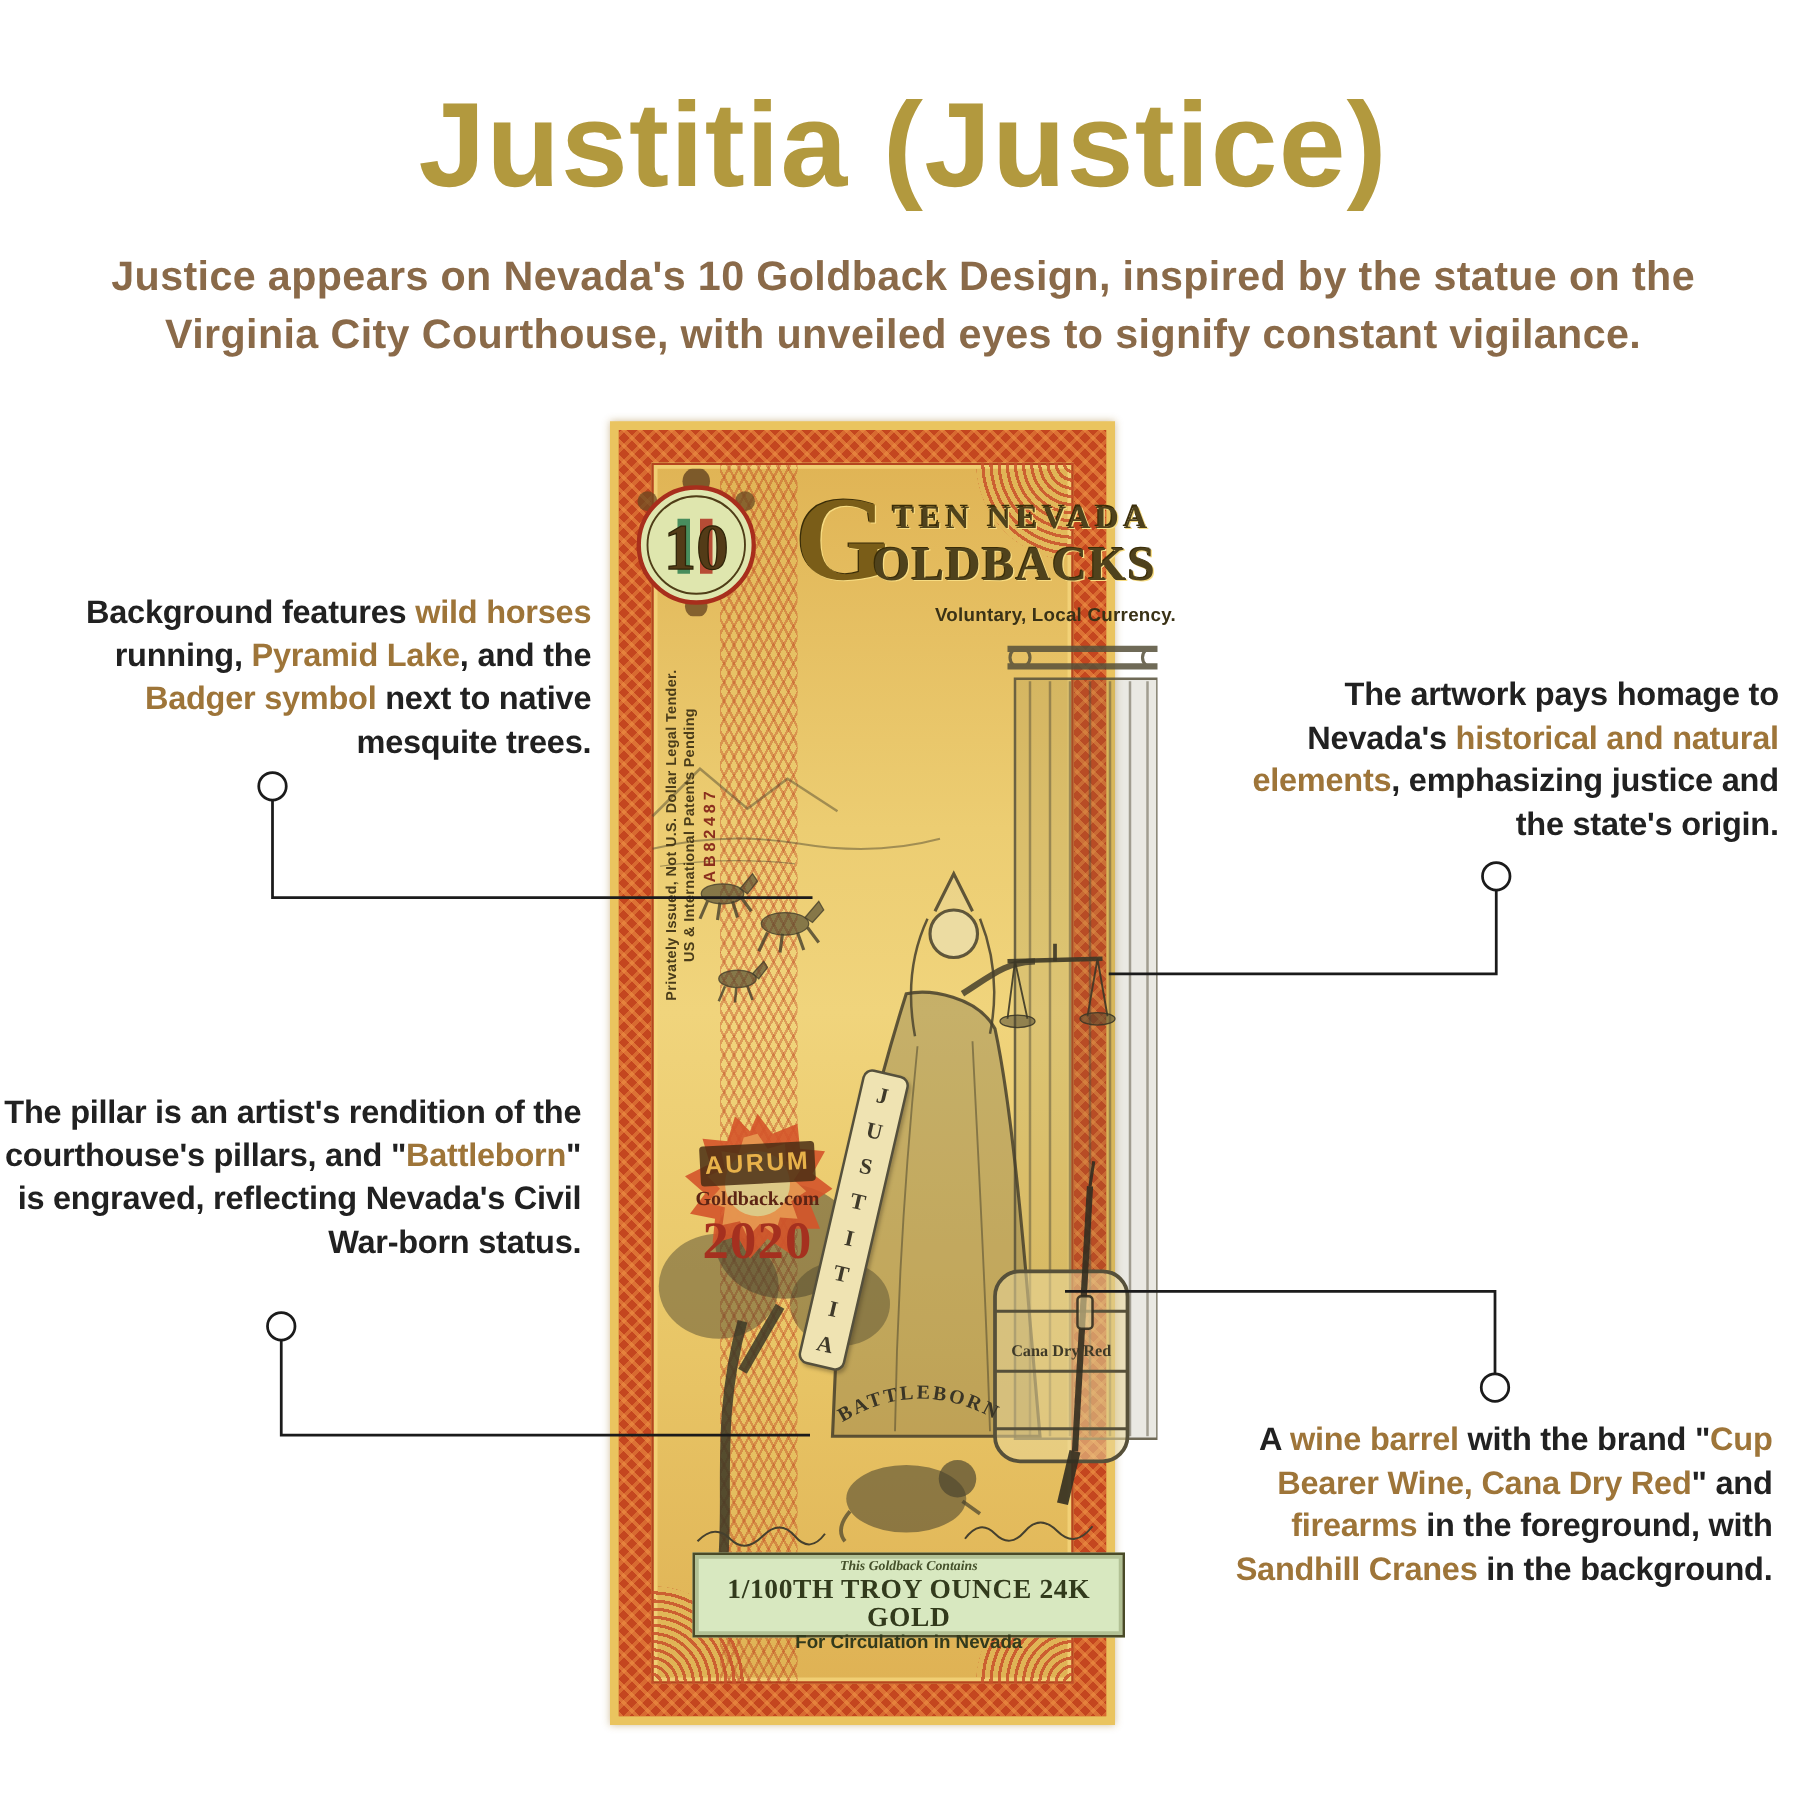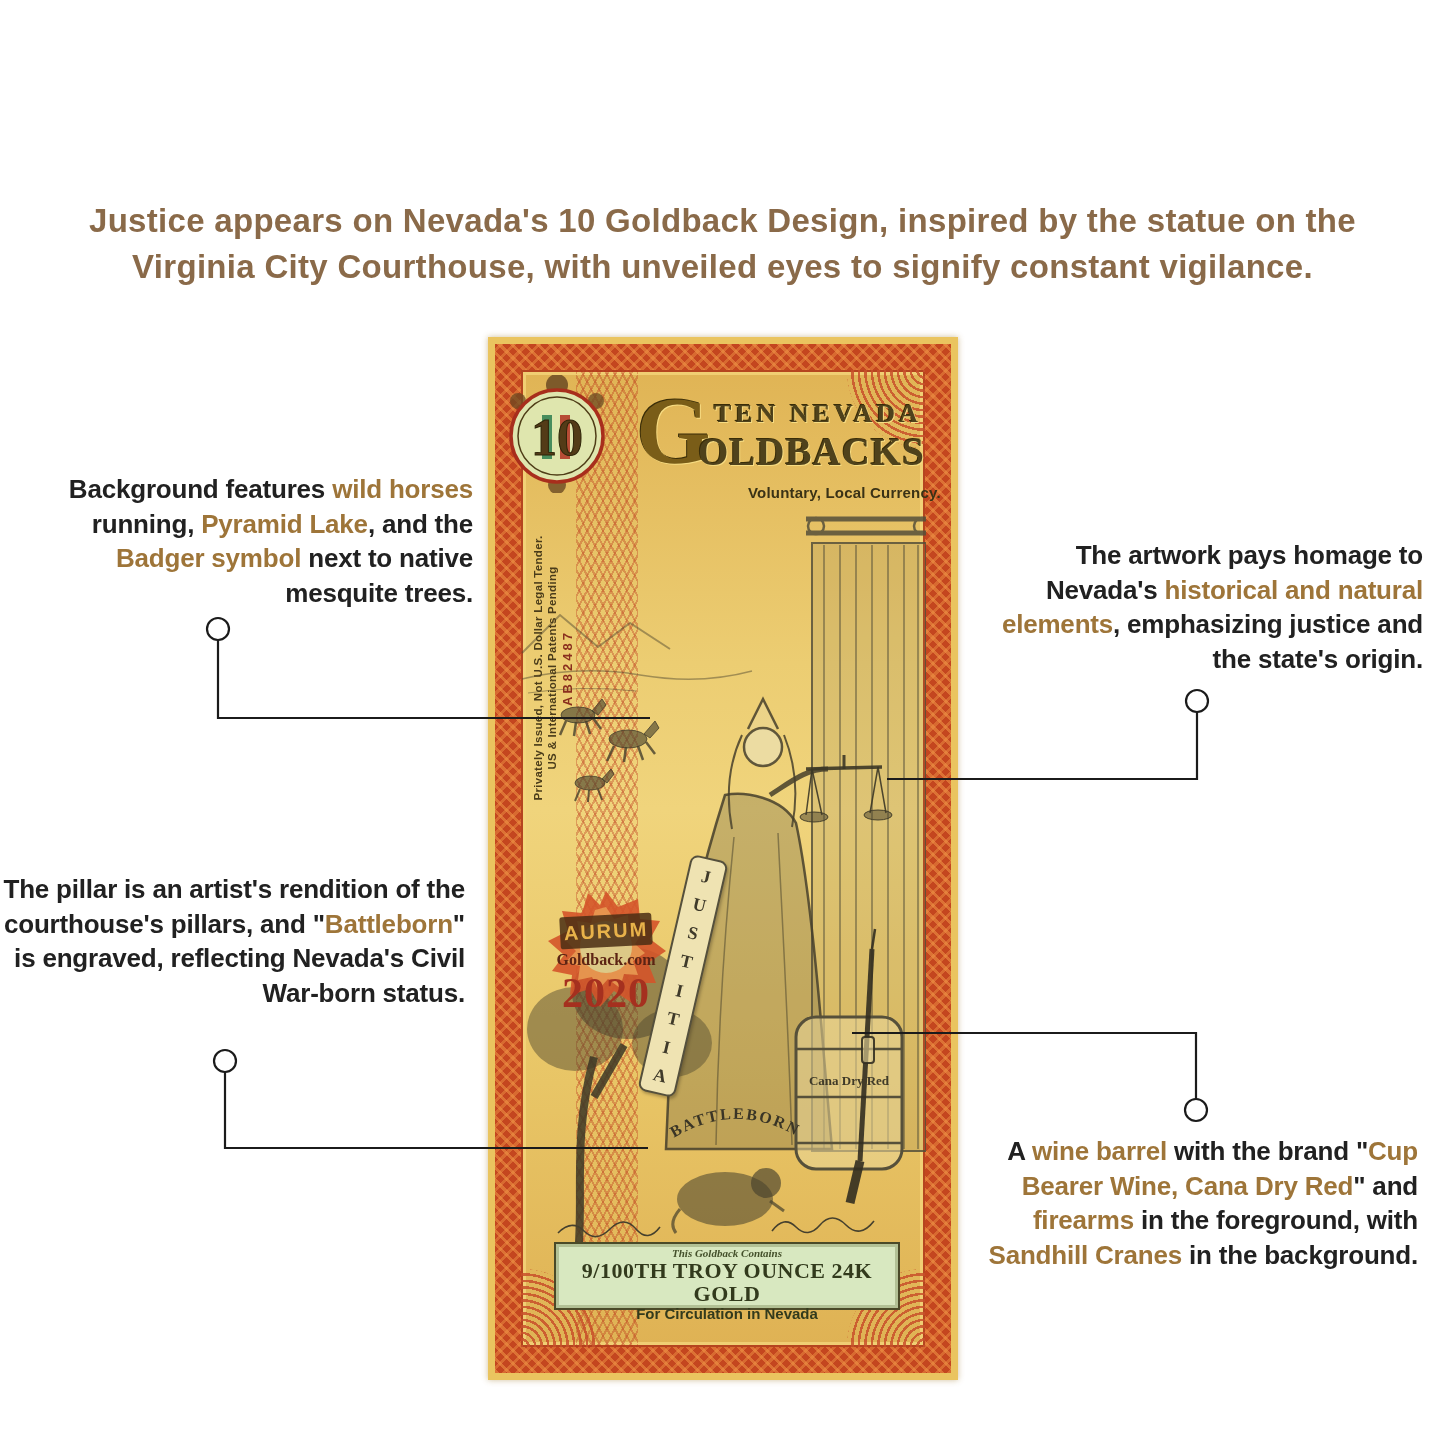--- a/index.html
+++ b/index.html
@@ -15,21 +15,21 @@
 
   
   .ann{position:absolute;text-align:right;font-size:26px;font-weight:bold;
        line-height:1.33;color:#212121;letter-spacing:-0.2px;}
   .ann .hl{color:#9e7539;}
 
   
   .overlay{position:absolute;left:0;top:0;z-index:30;pointer-events:none;}
 
   
-  .note{position:absolute;left:488px;top:337px;width:470px;height:1043px;z-index:10;}
+  .note{position:absolute;left:488px;top:337px;width:404px;height:1043px;z-index:10;}
   .note .edge{position:absolute;inset:0;background:#eac45f;box-shadow:0 0 6px rgba(150,110,30,.45);}
   .note .band{position:absolute;inset:7px;background-color:#c4461f;
     background-image:
       repeating-linear-gradient(45deg,rgba(240,150,70,.55) 0 3px,rgba(0,0,0,0) 3px 9px),
       repeating-linear-gradient(-45deg,rgba(240,150,70,.45) 0 3px,rgba(0,0,0,0) 3px 9px);}
   .note .field{position:absolute;inset:33px;
     background:linear-gradient(180deg,#e0b455 0%,#eccd72 30%,#f0d47c 45%,#e9c768 70%,#dfb254 100%);
     box-shadow:inset 0 0 0 2px #b5451f, inset 0 0 0 5px rgba(245,215,125,.75);}
 
   .lattice{position:absolute;left:88px;top:33px;width:62px;height:977px;opacity:.85;
@@ -85,20 +85,21 @@
     text-align:center;color:#323a1c;box-sizing:border-box;padding-top:3px;}
   .plaque .p1{font-family:"Liberation Serif",serif;font-style:italic;font-weight:bold;font-size:11px;color:#44502a;}
   .plaque .p2{font-family:"Liberation Serif",serif;font-weight:bold;font-size:22px;line-height:1.05;letter-spacing:.5px;}
   .plaque .p3{font-weight:bold;font-size:15px;}
 </style>
 </head>
 <body>
 
 <div class="canvas">
 
+  <div class="page-title">Justitia (Justice)</div>
   <div class="page-subtitle">Justice appears on Nevada's 10 Goldback Design, inspired by the statue on the Virginia City Courthouse, with unveiled eyes to signify constant vigilance.</div>
 
   <div class="ann" style="left:18px;top:472px;width:455px;"><span>Background features </span><span class="hl">wild horses</span><span> running, </span><span class="hl">Pyramid Lake</span><span>, and the </span><span class="hl">Badger symbol</span><span> next to native mesquite trees.</span></div>
   <div class="ann" style="left:975px;top:538px;width:448px;"><span>The artwork pays homage to Nevada's </span><span class="hl">historical and natural elements</span><span>, emphasizing justice and the state's origin.</span></div>
   <div class="ann" style="left:978px;top:1134px;width:440px;"><span>A </span><span class="hl">wine barrel</span><span> with the brand "</span><span class="hl">Cup Bearer Wine, Cana Dry Red</span><span>" and </span><span class="hl">firearms</span><span> in the foreground, with </span><span class="hl">Sandhill Cranes</span><span> in the background.</span></div>
   <div class="ann" style="left:3px;top:872px;width:462px;"><span>The pillar is an artist's rendition of the courthouse's pillars, and "</span><span class="hl">Battleborn</span><span>" is engraved, reflecting Nevada's Civil War-born status.</span></div>
 
   <div class="note">
     <div class="edge"></div>
     <div class="band"></div>
@@ -242,21 +243,21 @@
         <path d="M60,18 L68,30 L82,26 L83,40 L97,43 L89,55 L99,64 L87,72 L92,86 L78,85 L74,99 L62,90 L52,101 L46,88 L32,91 L34,77 L20,73 L30,62 L20,52 L34,46 L31,32 L45,34 L49,21 Z" fill="#e89a52" opacity=".9"></path>
         <circle cx="60" cy="58" r="26" fill="#d8e0a0" opacity=".7"></circle>
       </svg>
       <div class="aurum">AURUM</div>
       <div class="domain">Goldback.com</div>
       <div class="year">2020</div>
     </div>
 
     <div class="plaque">
       <div class="p1">This Goldback Contains</div>
-      <div class="p2">9/100TH TROY OUNCE 24K GOLD</div>
+      <div class="p2">1/100TH TROY OUNCE 24K GOLD</div>
       <div class="p3">For Circulation in Nevada</div>
     </div>
   </div>
 
   <svg class="overlay" width="1445" height="1445" viewBox="0 0 1445 1445">
     <g fill="none" stroke="#1b1b1b" stroke-width="2.2">
       <polyline points="218,640 218,718 650,718"></polyline>
       <polyline points="1197,712 1197,779 887,779"></polyline>
       <polyline points="225,1072 225,1148 648,1148"></polyline>
       <polyline points="852,1033 1196,1033 1196,1099"></polyline>

